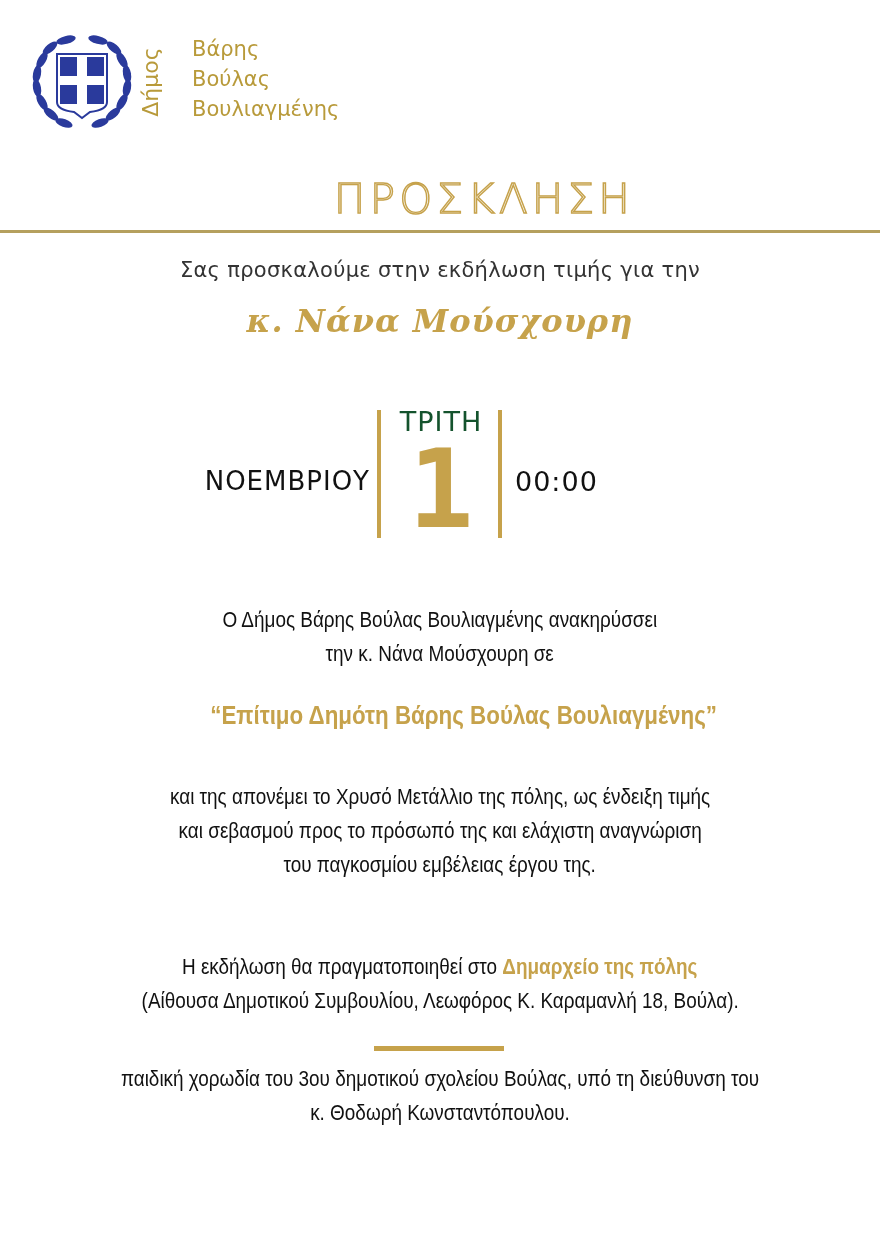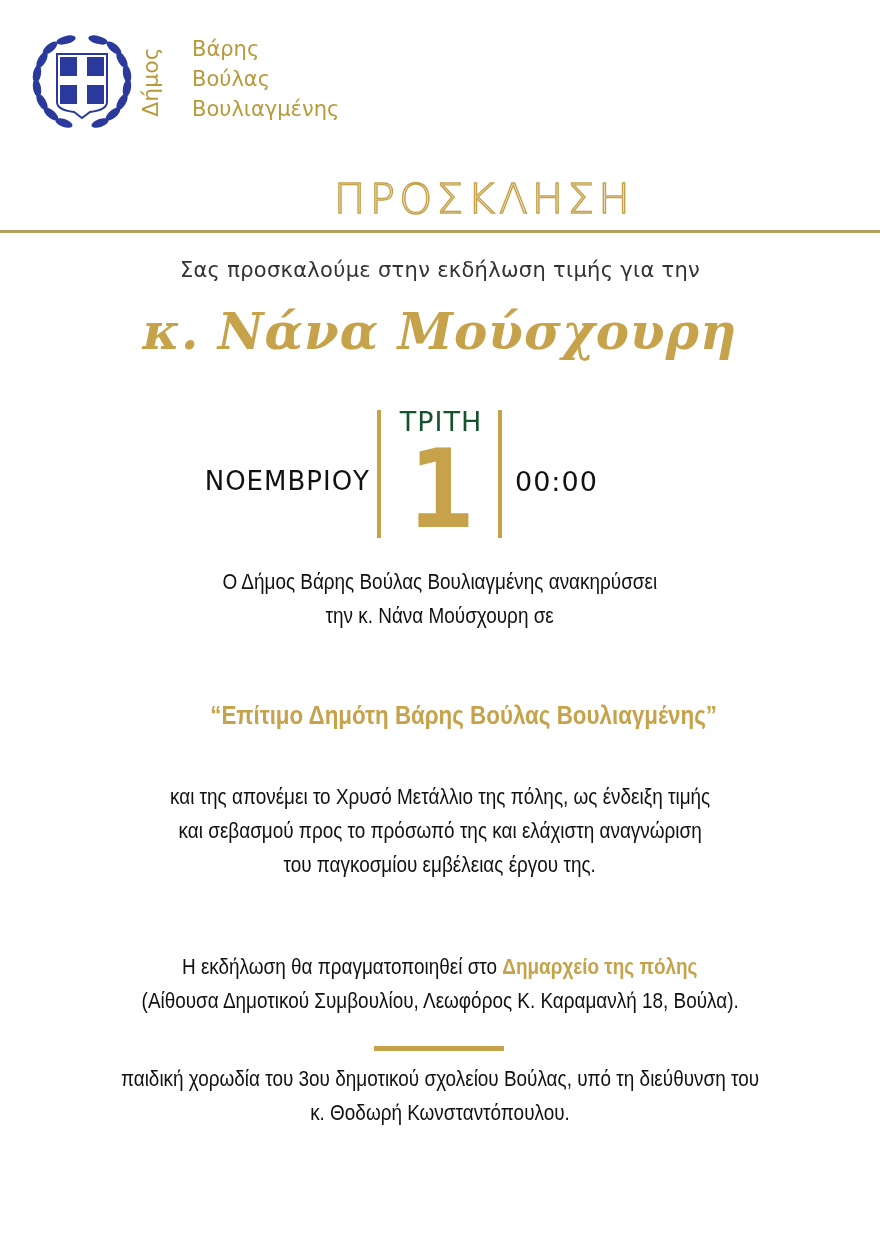--- a/index.html
+++ b/index.html
@@ -12,32 +12,32 @@
   .logo-vert { position:absolute; left:108px; top:8px; width:28px; height:92px; }
   .logo-vert span { position:absolute; left:50%; top:50%; transform:translate(-50%,-50%) rotate(-90deg); white-space:nowrap; font-size:22px; color:#b89a3a; font-family:"DejaVu Sans", sans-serif; }
   .logo-lines { position:absolute; left:140px; top:6px; font-family:"DejaVu Sans", sans-serif; color:#b89a3a; font-size:21px; line-height:30px;margin-left:24px; }
   .logo-lines div { white-space:nowrap; }
 
   .title { left:0; width:880px; top:176px; text-align:center; font-family:"DejaVu Sans", sans-serif; font-weight:200; font-size:40px; letter-spacing:4px; color:#c6a24b; -webkit-text-stroke:0; font-weight:normal;padding-left:44px; }
   .title span { display:inline-block; transform:scaleX(1.05); font-weight:100; color:transparent; -webkit-text-stroke:1.4px #c6a24b; }
   .rule-top { left:0; top:230px; width:880px; height:3px; background:#b5a05e; }
 
   .invite { left:0; width:880px; top:258px; text-align:center; font-family:"DejaVu Sans", sans-serif; font-size:21px; color:#333; font-weight:400; letter-spacing:0.3px; }
-  .honoree { left:0; width:880px; top:302px; text-align:center; font-family:"DejaVu Serif", serif; font-style:italic; font-weight:bold; font-size:50px; color:#c6a24b; letter-spacing:1px; }
+  .honoree { left:0; width:880px; top:302px; text-align:center; font-family:"DejaVu Serif", serif; font-style:italic; font-weight:bold; font-size:32px; color:#c6a24b; letter-spacing:1px; }
 
   
   .vbar { width:4px; background:#c6a24b; top:410px; height:128px; }
   .day { left:382px; width:118px; top:406px; text-align:center; font-family:"DejaVu Sans", sans-serif; font-size:27px; color:#14532d; letter-spacing:1px; }
   .daynum { left:382px; width:118px; top:436px; text-align:center; font-family:"DejaVu Sans Mono", monospace; font-size:108px; line-height:108px; color:#c6a24b; font-weight:bold; }
   .month { left:150px; width:220px; top:466px; text-align:right; font-family:"DejaVu Sans", sans-serif; font-size:26px; letter-spacing:1px; }
   .time { left:515px; top:466px; font-family:"DejaVu Sans", sans-serif; font-size:27px; letter-spacing:1px; }
 
   .body-text { left:0; width:880px; text-align:center; font-family:"Liberation Sans Narrow", "Liberation Sans", sans-serif; font-size:22px; line-height:34px; color:#111; transform-origin:center; }
   .cond { display:inline-block; transform:scaleX(0.86); }
-  .p1 { top:565px; }
+  .p1 { top:603px; }
   .quote { left:0; width:880px; top:700px; text-align:center; font-family:"Liberation Sans", sans-serif; font-weight:bold; font-size:26px; color:#c6a24b;padding-left:24px; }
   .p2 { top:780px; }
   .p3 { top:950px; }
   .highlight { color:#c6a24b; font-weight:bold; }
   .rule-mid { left:374px; top:1046px; width:130px; height:5px; background:#c6a24b; }
   .p4 { top:1062px; }
 </style>
 </head>
 <body>
 

